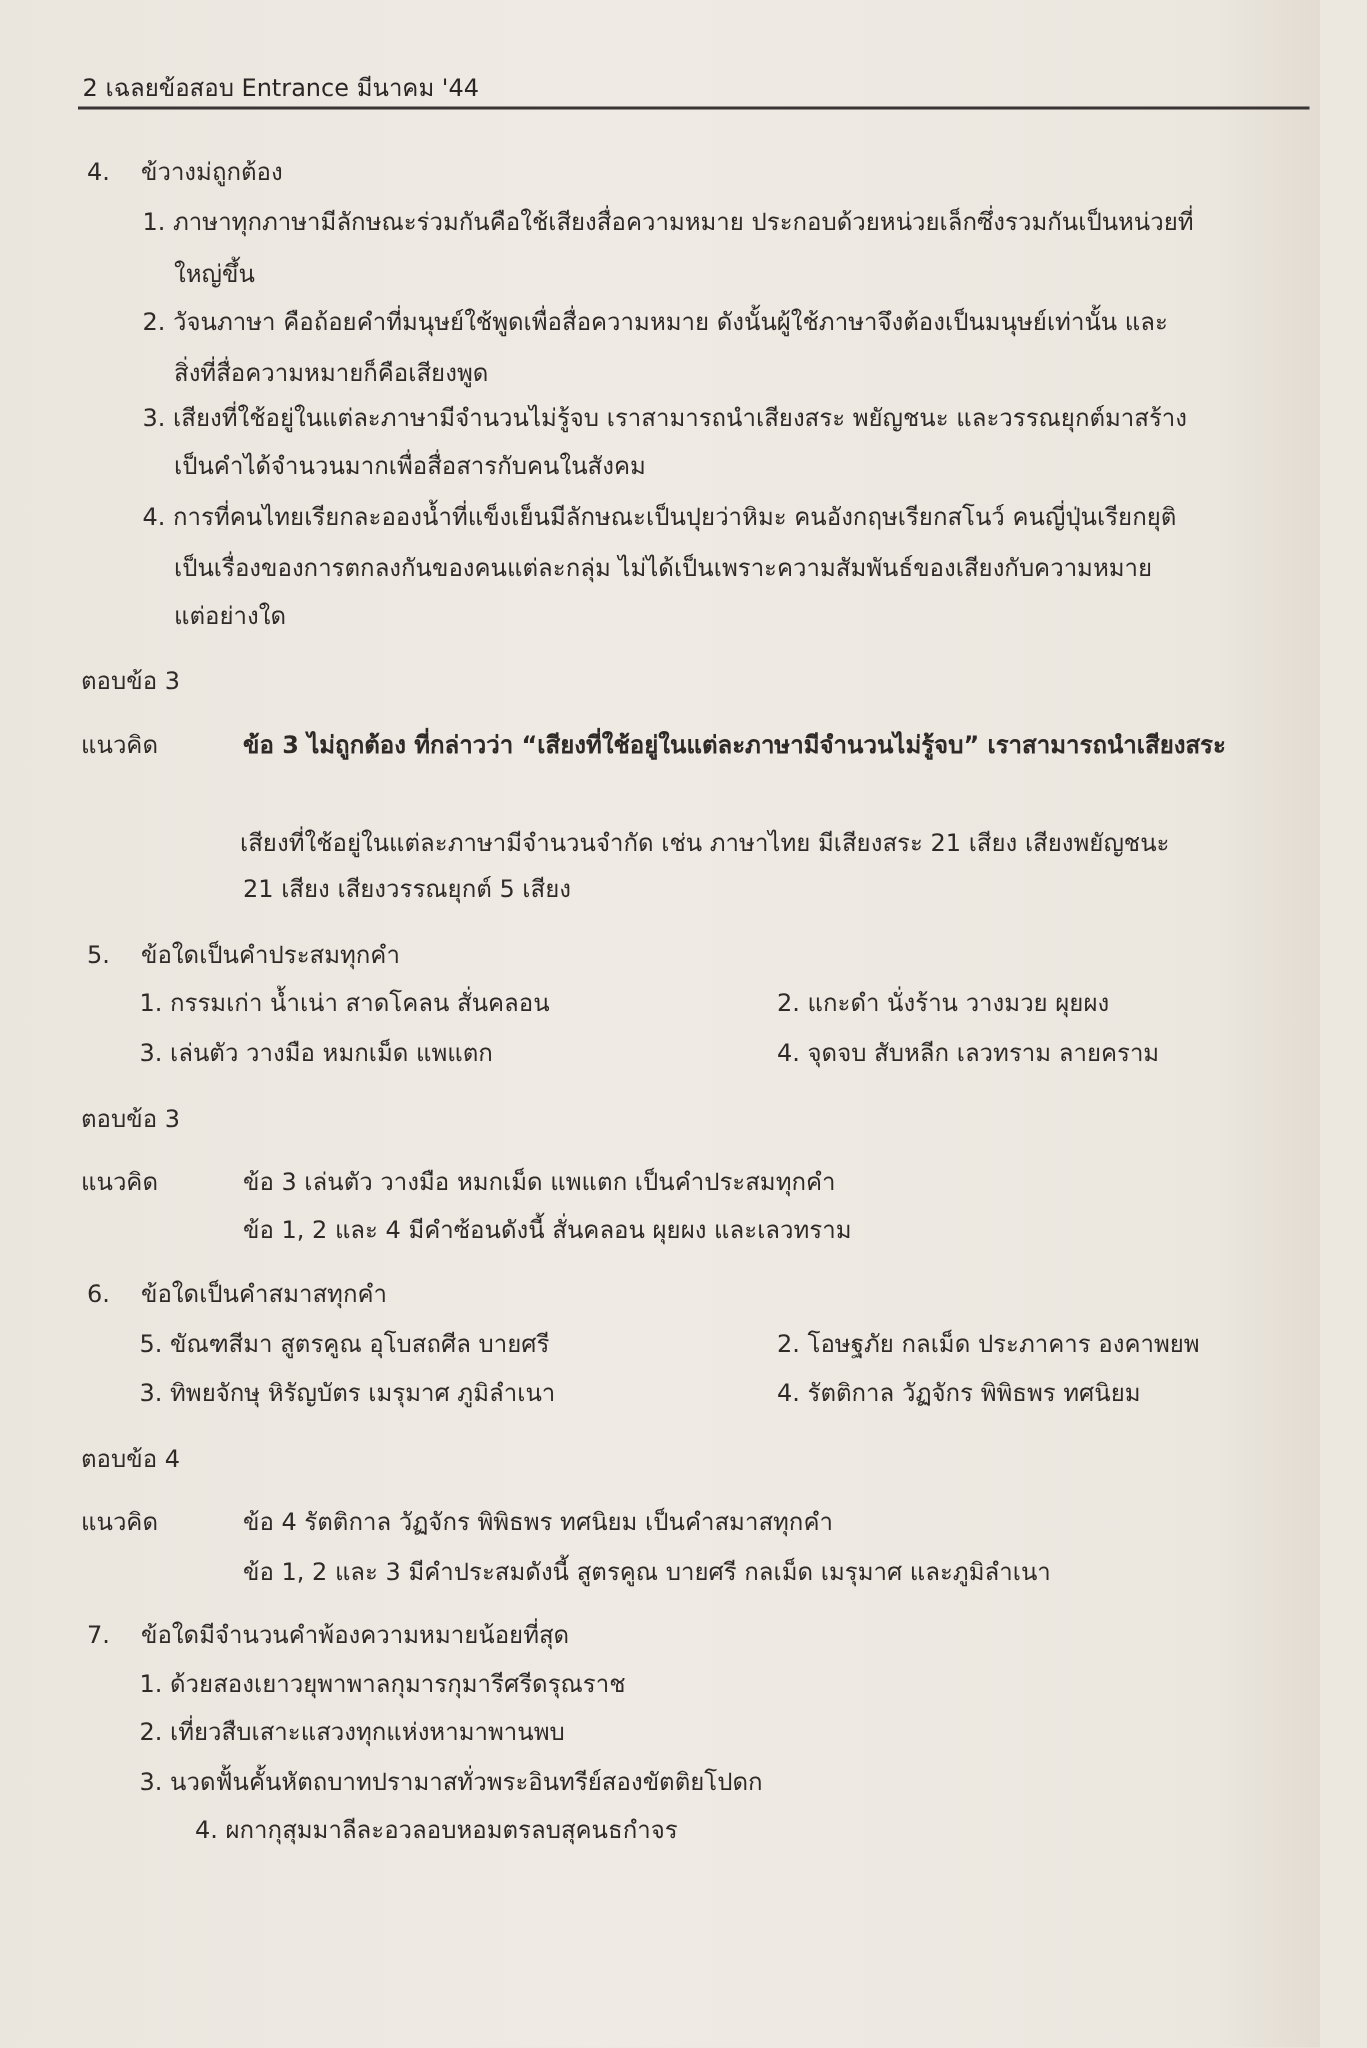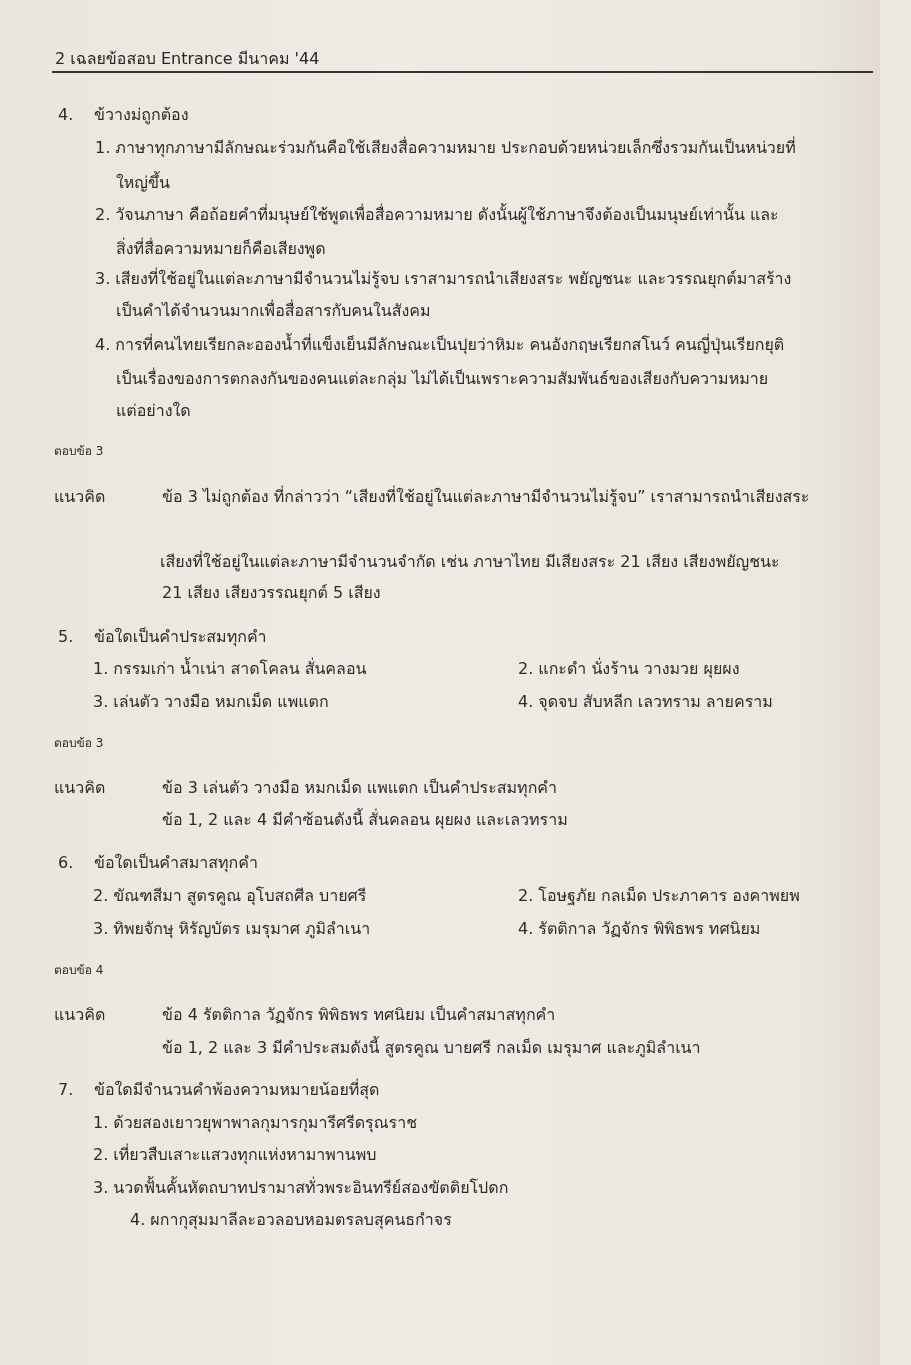--- a/index.html
+++ b/index.html
@@ -11,21 +11,21 @@
       position: relative;
     }
     .page { position: absolute; left: 0; top: 0; width: 880px; height: 1365px;
       background: linear-gradient(90deg, #eae5dd 0%, #efebe4 45%, #ebe6de 92%, #e2dcd2 100%); }
     .header { position: absolute; left: 55px; top: 46px; font-size: 16px; color: #2a2626; letter-spacing: 0; }
     .header-rule { position: absolute; left: 52px; top: 71px; width: 821px; height: 2px; background: #3a3535; }
     .abs { position: absolute; white-space: nowrap; }
     .q { font-size: 16px; }
     .num { display: inline-block; width: 36px; }
     .opt { font-size: 16px; }
-    .ans { font-size: 12px; }
+    .ans { font-size: 16px; }
     .note-label { font-size: 16px; }
     .note-line { font-size: 16px; }
     .just { display: flex; justify-content: space-between; width: 780px; }
   </style>
 </head>
 <body>
 
 <div class="page">
 
   <div class="header">
@@ -49,41 +49,41 @@
   <div class="abs opt" style="left:95px; top:266px;">3. เสียงที่ใช้อยู่ในแต่ละภาษามีจำนวนไม่รู้จบ  เราสามารถนำเสียงสระ  พยัญชนะ  และวรรณยุกต์มาสร้าง</div>
   <div class="abs opt" style="left:116px; top:298px;">เป็นคำได้จำนวนมากเพื่อสื่อสารกับคนในสังคม</div>
 
   <div class="abs opt" style="left:95px; top:332px;">4. การที่คนไทยเรียกละอองน้ำที่แข็งเย็นมีลักษณะเป็นปุยว่าหิมะ  คนอังกฤษเรียกสโนว์  คนญี่ปุ่นเรียกยุติ</div>
   <div class="abs opt" style="left:116px; top:366px;">เป็นเรื่องของการตกลงกันของคนแต่ละกลุ่ม   ไม่ได้เป็นเพราะความสัมพันธ์ของเสียงกับความหมาย</div>
   <div class="abs opt" style="left:116px; top:398px;">แต่อย่างใด</div>
 
   <div class="abs ans" style="left:54px; top:441px;">ตอบข้อ 3</div>
 
   <div class="abs note-label" style="left:54px; top:484px;">แนวคิด</div>
-  <div class="abs note-line" style="left:162px; top:484px;">ข้อ 3  ไม่ถูกต้อง  ที่กล่าวว่า  “เสียงที่ใช้อยู่ในแต่ละภาษามีจำนวนไม่รู้จบ”  เราสามารถนำเสียงสระ</div>
+  <div class="abs note-line" style="left:162px; top:484px;font-weight:bold;">ข้อ 3  ไม่ถูกต้อง  ที่กล่าวว่า  “เสียงที่ใช้อยู่ในแต่ละภาษามีจำนวนไม่รู้จบ”  เราสามารถนำเสียงสระ</div>
   <div class="abs note-line" style="left:160px; top:549px;">เสียงที่ใช้อยู่ในแต่ละภาษามีจำนวนจำกัด  เช่น  ภาษาไทย  มีเสียงสระ  21  เสียง  เสียงพยัญชนะ</div>
   <div class="abs note-line" style="left:162px; top:580px;">21 เสียง เสียงวรรณยุกต์ 5 เสียง</div>
 
   <div class="abs q" style="left:58px; top:624px;">
     <span class="num">5.</span><span>ข้อใดเป็นคำประสมทุกคำ</span>
   </div>
   <div class="abs opt" style="left:93px; top:656px;">1. กรรมเก่า น้ำเน่า สาดโคลน สั่นคลอน</div>
   <div class="abs opt" style="left:518px; top:656px;">2. แกะดำ นั่งร้าน วางมวย ผุยผง</div>
   <div class="abs opt" style="left:93px; top:689px;">3. เล่นตัว วางมือ หมกเม็ด แพแตก</div>
   <div class="abs opt" style="left:518px; top:689px;">4. จุดจบ สับหลีก เลวทราม ลายคราม</div>
 
   <div class="abs ans" style="left:54px; top:733px;">ตอบข้อ 3</div>
   <div class="abs note-label" style="left:54px; top:775px;">แนวคิด</div>
   <div class="abs note-line" style="left:162px; top:775px;">ข้อ 3   เล่นตัว วางมือ หมกเม็ด แพแตก เป็นคำประสมทุกคำ</div>
   <div class="abs note-line" style="left:162px; top:807px;">ข้อ 1, 2 และ 4 มีคำซ้อนดังนี้ สั่นคลอน ผุยผง และเลวทราม</div>
 
   <div class="abs q" style="left:58px; top:850px;">
     <span class="num">6.</span><span>ข้อใดเป็นคำสมาสทุกคำ</span>
   </div>
-  <div class="abs opt" style="left:93px; top:883px;">2. ขัณฑสีมา สูตรคูณ อุโบสถศีล บายศรี</div>
+  <div class="abs opt" style="left:93px; top:883px;">5. ขัณฑสีมา สูตรคูณ อุโบสถศีล บายศรี</div>
   <div class="abs opt" style="left:518px; top:883px;">2. โอษฐภัย กลเม็ด ประภาคาร องคาพยพ</div>
   <div class="abs opt" style="left:93px; top:916px;text-align:center;">3. ทิพยจักษุ หิรัญบัตร เมรุมาศ ภูมิลำเนา</div>
   <div class="abs opt" style="left:518px; top:916px;">4. รัตติกาล วัฏจักร พิพิธพร ทศนิยม</div>
 
   <div class="abs ans" style="left:54px; top:960px;">ตอบข้อ 4</div>
   <div class="abs note-label" style="left:54px; top:1002px;">แนวคิด</div>
   <div class="abs note-line" style="left:162px; top:1002px;">ข้อ 4   รัตติกาล วัฏจักร พิพิธพร ทศนิยม เป็นคำสมาสทุกคำ</div>
   <div class="abs note-line" style="left:162px; top:1035px;">ข้อ 1, 2 และ 3 มีคำประสมดังนี้ สูตรคูณ บายศรี กลเม็ด เมรุมาศ และภูมิลำเนา</div>
 
   <div class="abs q" style="left:58px; top:1077px;">

